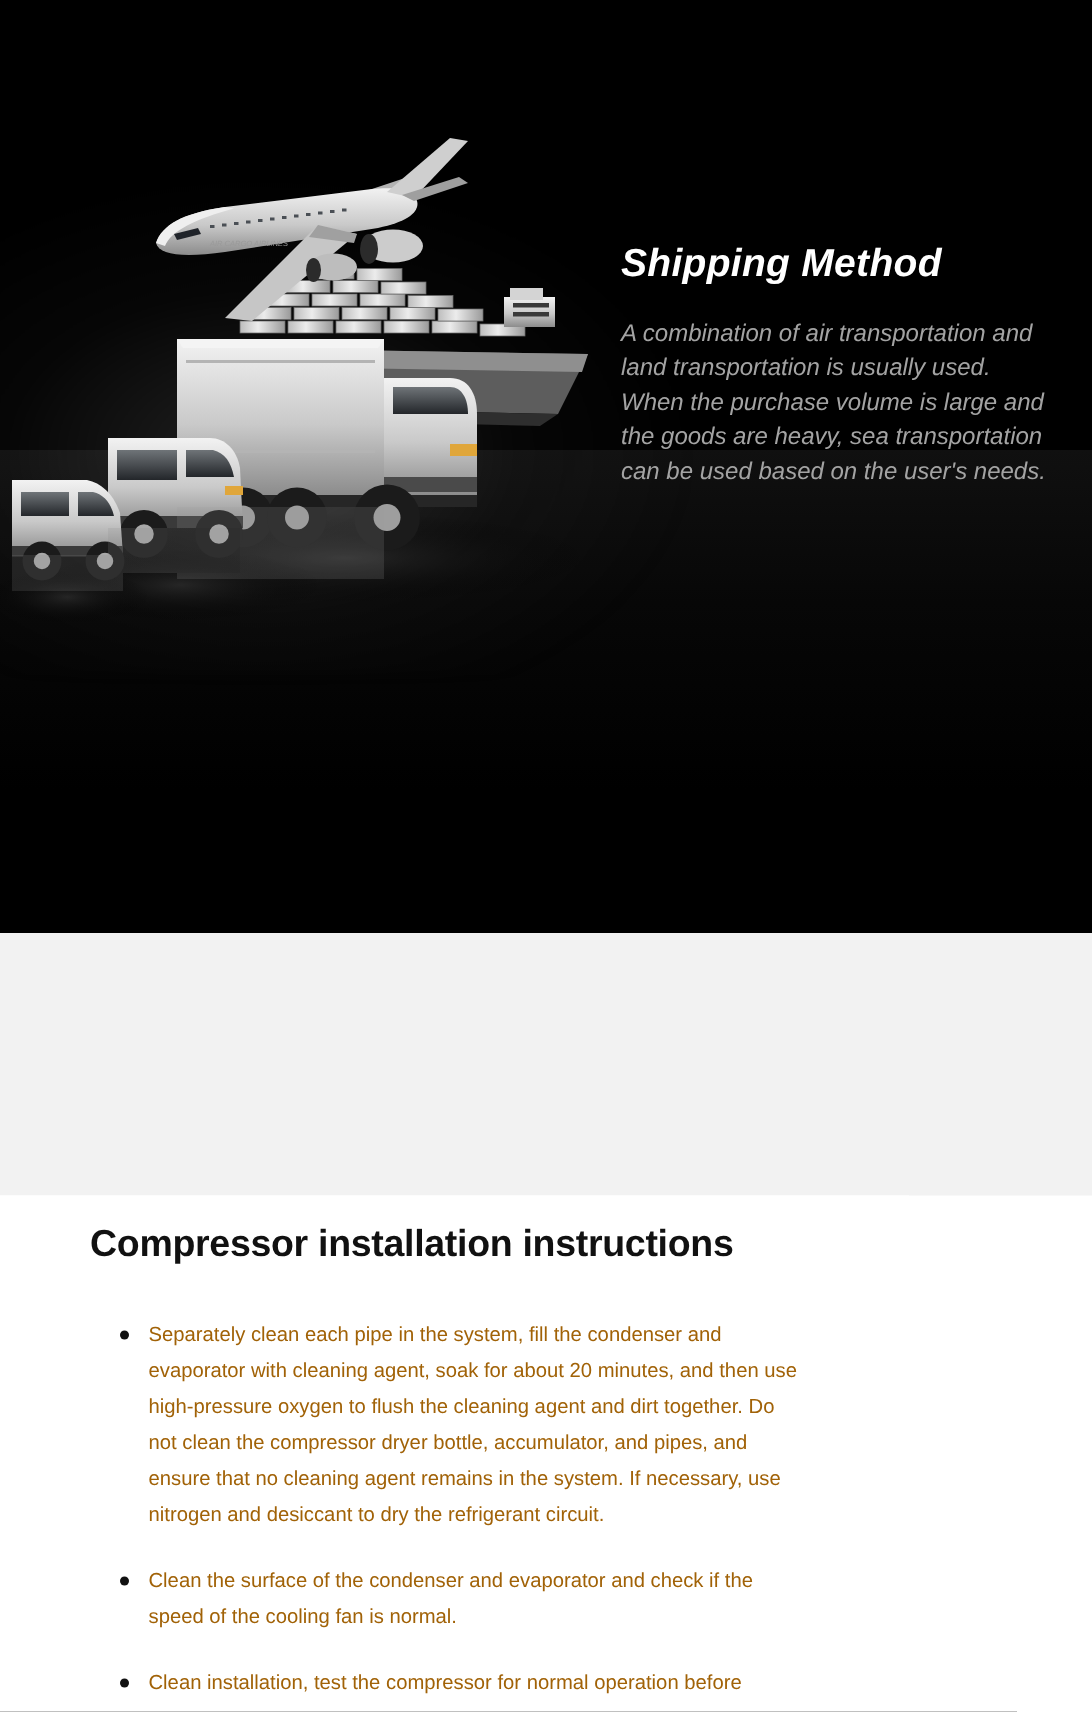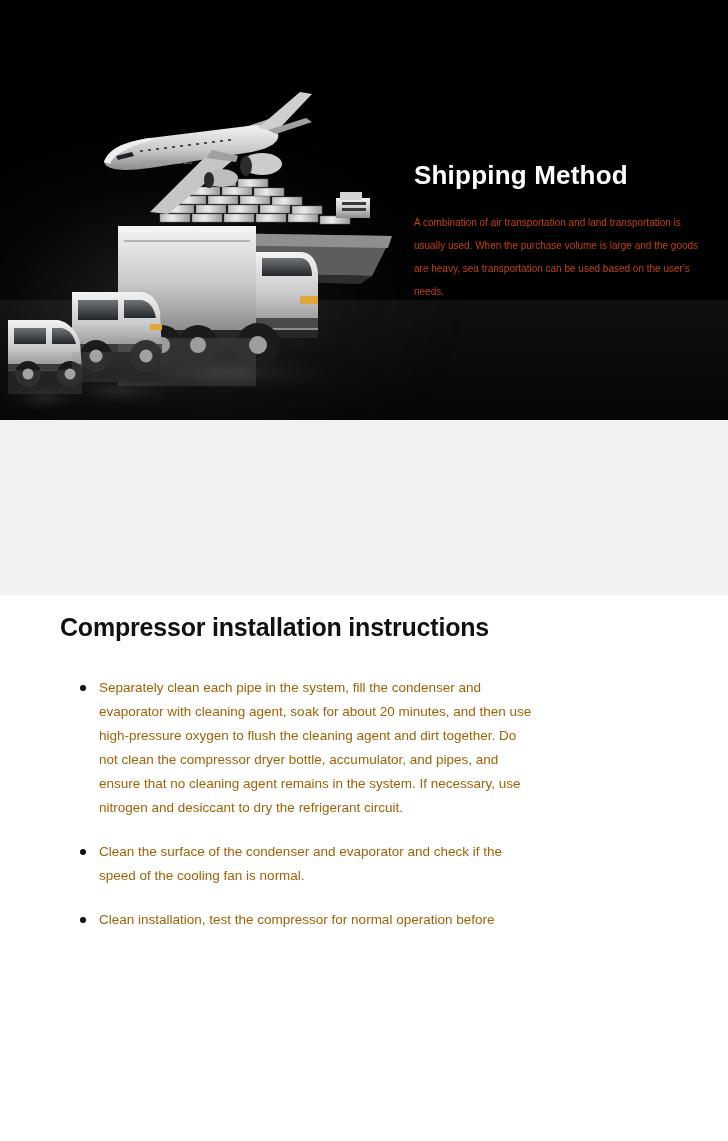--- a/index.html
+++ b/index.html
@@ -8,23 +8,24 @@
     height: 1141px;
     background: #ffffff;
     font-family: "Liberation Sans", sans-serif;
     overflow: hidden;
   }
 
   
   .hero {
     position: relative;
     width: 728px;
-    height: 420px;
+    height: 622px;
     background: #000000;
     overflow: hidden;
+    font-style: italic;
   }
 
   
   .hero-floor {
     position: absolute;
     left: 0;
     top: 300px;
     width: 728px;
     height: 227px;
     background: linear-gradient(180deg, #101010 0%, #070707 45%, #000 100%);
@@ -56,22 +57,22 @@
     width: 290px;
   }
   .hero-title {
     color: #ffffff;
     font-size: 26px;
     font-weight: bold;
     letter-spacing: 0.2px;
     margin-bottom: 20px;
   }
   .hero-body {
-    color: #c2410c;
-    font-size: 10px;
+    color: #a3a3a3;
+    font-size: 16px;
     line-height: 23px;
     width: 292px;
   }
 
   
   .spacer {
     width: 728px;
     height: 175px;
     background: #f2f2f2;
   }

